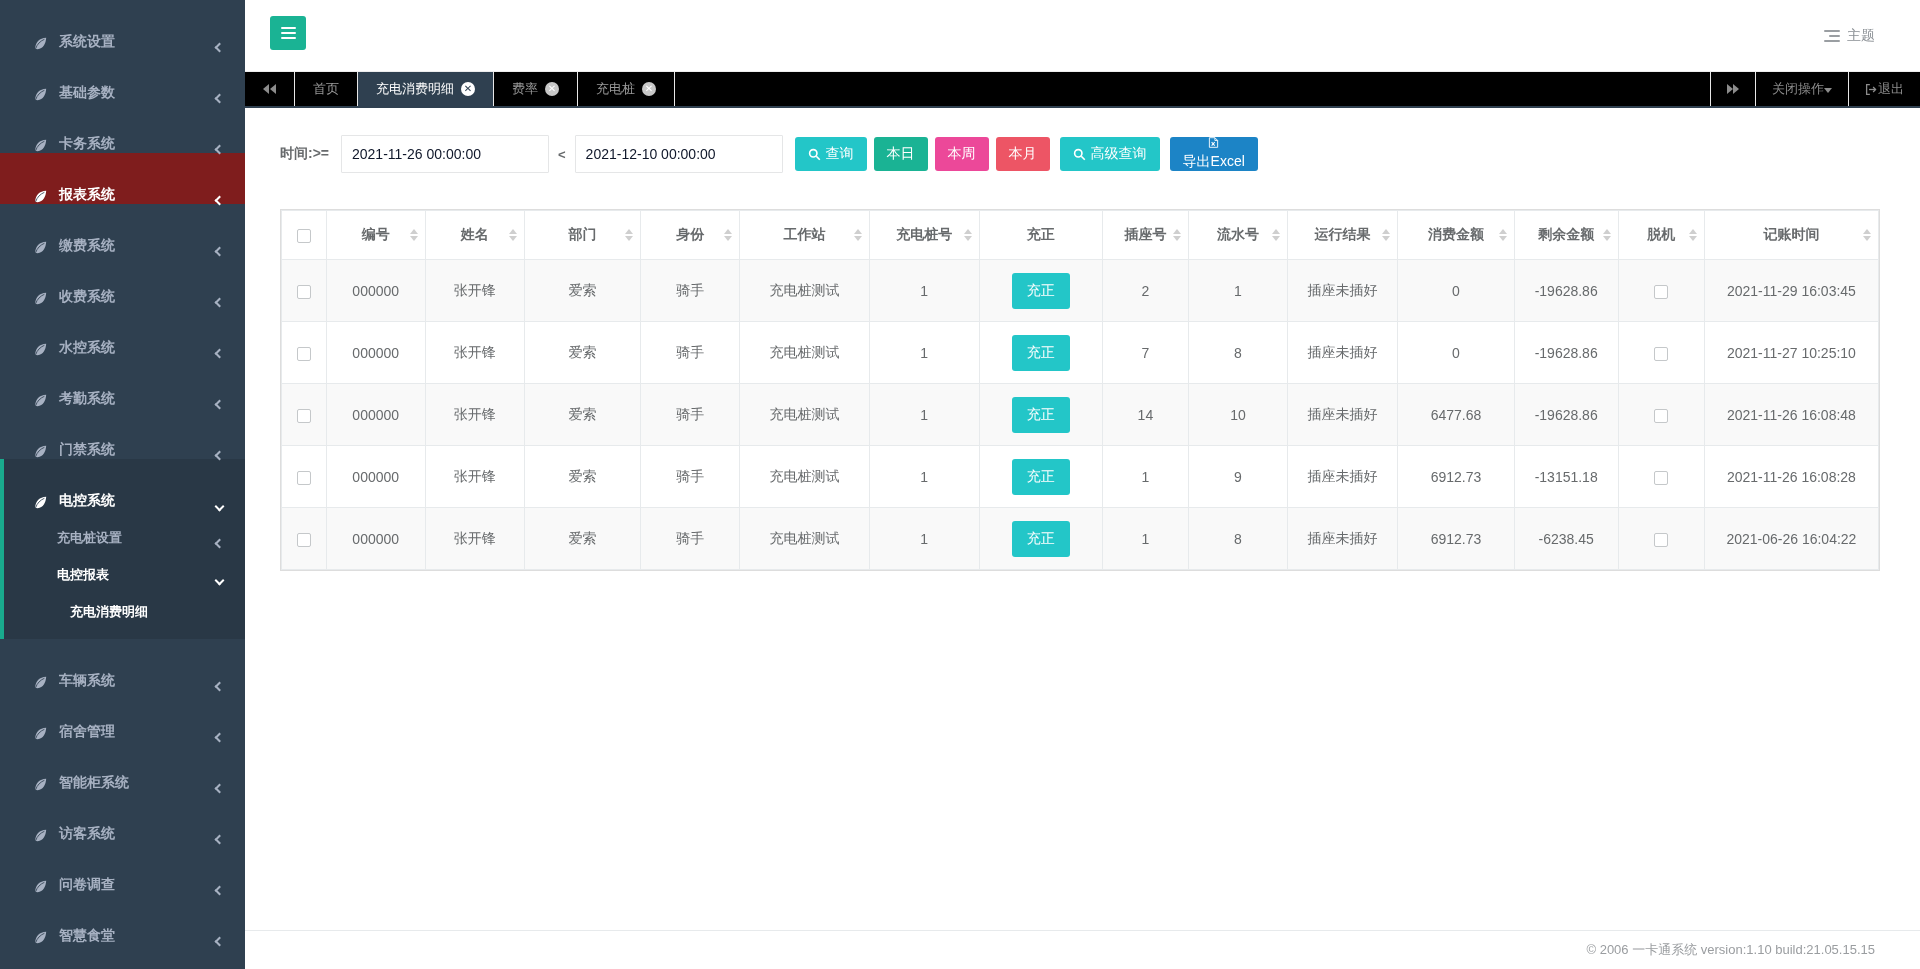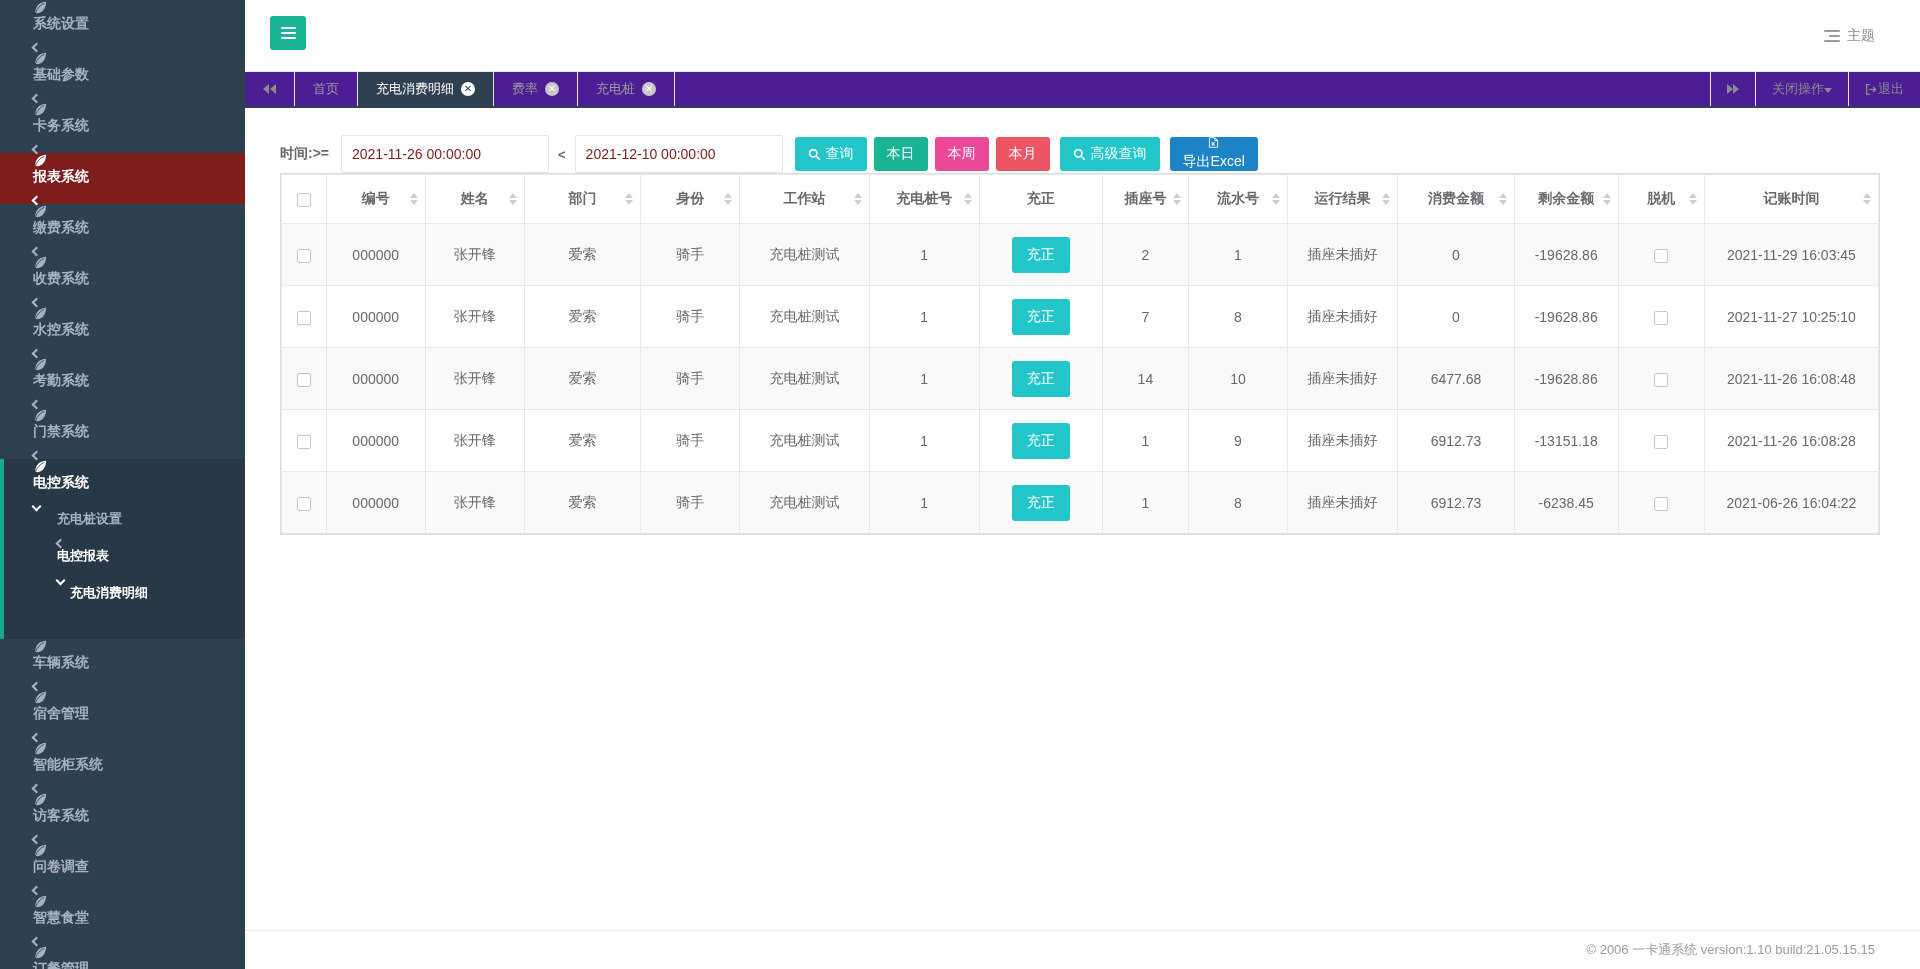--- a/index.html
+++ b/index.html
@@ -2,22 +2,22 @@
 <html><head>
 <meta charset="utf-8">
 <style>
   * { margin:0; padding:0; box-sizing:border-box; }
   html,body { width:1920px; height:969px; overflow:hidden; background:#fff;
     font-family:"Liberation Sans","DejaVu Sans",sans-serif; }
   .app { width:1920px; height:969px; display:flex; }
 
   
   .sidebar { width:245px; min-width:245px; background:#2f4050; height:100%; overflow:hidden; }
-  .side-item { display:flex; align-items:flex-start; height:51px; padding:0 22px 0 33px;
-    color:#a7b1c2; font-size:14px; font-weight:600; cursor:pointer; text-decoration:none;flex-direction:column; }
+  .side-item { display:flex; align-items:flex-end; height:51px; padding:0 22px 0 33px;
+    color:#a7b1c2; font-size:14px; font-weight:600; cursor:pointer; text-decoration:none; }
   .side-item .s-icon { margin-right:11px; display:inline-flex; color:#a7b1c2; }
   .side-item .s-label { flex:1; }
   .side-item.hl { background:#7f1d1d; color:#ffffff; }
   .side-item.hl .s-icon { color:#fff; }
   .side-item.emph { color:#ffffff; }
   .side-item.emph .s-icon { color:#fff; }
   .side-block { background:#293846; border-left:4px solid #19aa8d; padding-bottom:18px; }
   .side-block .side-item { padding-left:29px; }
   .side-item.lvl2 { height:37px; padding-left:53px !important; font-size:13px; }
   .side-item.lvl3 { height:37px; padding-left:66px !important; font-size:13px; }
@@ -32,21 +32,21 @@
   .topbar { height:71px; display:flex; align-items:center; padding:0 45px 0 25px; background:#fff; }
   .hamburger { width:36px; height:34px; border:none; border-radius:3px; background:#1ab394;
     display:flex; align-items:center; justify-content:center; cursor:pointer; margin-top:-6px; }
   .hamburger .bars i { display:block; width:15px; height:2px; background:#fff; margin:3px 0; border-radius:1px; }
   .topbar .spacer { flex:1; }
   .theme-switch { display:flex; align-items:center; gap:7px; color:#8a8f94; font-size:14px; cursor:pointer; }
   .bars3 i { display:block; height:2px; background:#9a9ea2; margin:3px 0; border-radius:1px; }
   .bars3 i:nth-child(1){ width:16px; } .bars3 i:nth-child(2){ width:11px; margin-left:5px; } .bars3 i:nth-child(3){ width:16px; }
 
   
-  .tabbar { height:37px; display:flex; align-items:stretch; background:#4c1d95;
+  .tabbar { height:37px; display:flex; align-items:stretch; background:#000000;
     border-top:1px solid #ededed; border-bottom:2px solid #2f4050; font-size:13px; }
   .tab-scroll { width:50px; display:flex; align-items:center; justify-content:center; gap:1px;
     border-right:1px solid #e7e7e7; cursor:pointer; }
   .tri { width:0; height:0; border-top:5px solid transparent; border-bottom:5px solid transparent; }
   .tri-l { border-right:6px solid #8c8c8c; } .tri-r { border-left:6px solid #8c8c8c; }
   .tab { display:flex; align-items:center; gap:7px; padding:0 18px; color:#9a9a9a;
     border-right:1px solid #e7e7e7; cursor:pointer; white-space:nowrap; }
   .tab.active { background:#2f4050; color:#fff; }
   .close-badge { width:14px; height:14px; border-radius:50%; display:inline-flex; align-items:center;
     justify-content:center; font-size:10px; line-height:1; background:#c8c8c8; color:#fff; cursor:pointer; }
@@ -55,30 +55,30 @@
   .tab-ctrl { display:flex; align-items:center; justify-content:center; padding:0 16px;
     border-left:1px solid #e7e7e7; color:#8c8c8c; cursor:pointer; white-space:nowrap; }
   .caret-down { width:0; height:0; border-left:4px solid transparent; border-right:4px solid transparent;
     border-top:5px solid #8c8c8c; margin-top:2px; }
 
   
   .content { flex:1; padding:0 40px 0 35px; position:relative; }
   .filter { display:flex; align-items:center; margin-top:27px; }
   .filter-label { font-size:14px; font-weight:bold; color:#676a6c; margin-right:12px; }
   .date-input { width:208px; height:38px; border:1px solid #e5e6e7; border-radius:1px; padding:0 10px;
-    font-size:14px; color:#7f1d1d; font-family:inherit; }
+    font-size:14px; color:#0f172a; font-family:inherit; }
   .op { color:#676a6c; font-weight:bold; margin:0 9px; font-size:13px; }
   .btn { height:34px; border:none; border-radius:3px; color:#fff; font-size:14px; padding:0 13px;
     display:inline-flex; align-items:center; gap:5px; cursor:pointer; font-family:inherit; white-space:nowrap; }
   .btn-teal { background:#23c6c8; } .btn-green { background:#1ab394; }
   .btn-orange { background:#ec4899; } .btn-red { background:#ed5565; } .btn-blue { background:#1c84c6;flex-direction:column; }
   .ml12 { margin-left:12px; } .ml7 { margin-left:7px; } .ml10 { margin-left:10px; }
 
   
-  .grid { border:1px solid #dddddd; }
+  .grid { margin-top:36px; border:1px solid #dddddd; }
   table { width:100%; border-collapse:collapse; table-layout:fixed; }
   th, td { border:1px solid #e7eaec; text-align:center; color:#676a6c; font-size:14px; overflow:hidden; }
   th { height:49px; font-weight:600; position:relative; background:#fff; cursor:pointer; }
   td { height:62px; }
   tbody tr:nth-child(odd) td { background:#f9f9f9; }
   .sorter { position:absolute; right:7px; top:50%; transform:translateY(-50%); display:flex;
     flex-direction:column; gap:2px; }
   .sorter .up { width:0; height:0; border-left:4px solid transparent; border-right:4px solid transparent;
     border-bottom:5px solid #cfcfcf; }
   .sorter .down { width:0; height:0; border-left:4px solid transparent; border-right:4px solid transparent;

